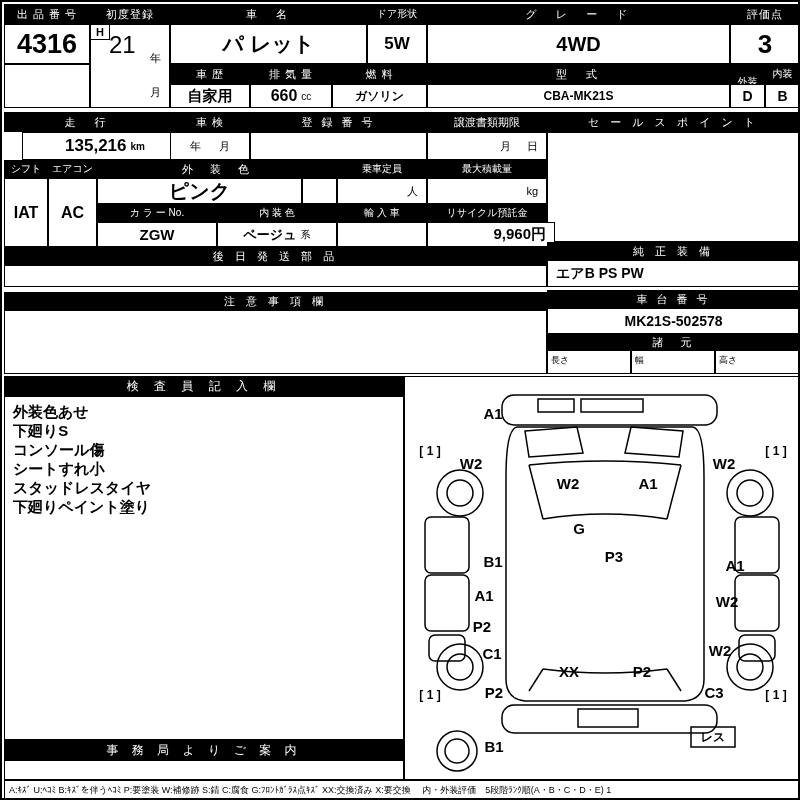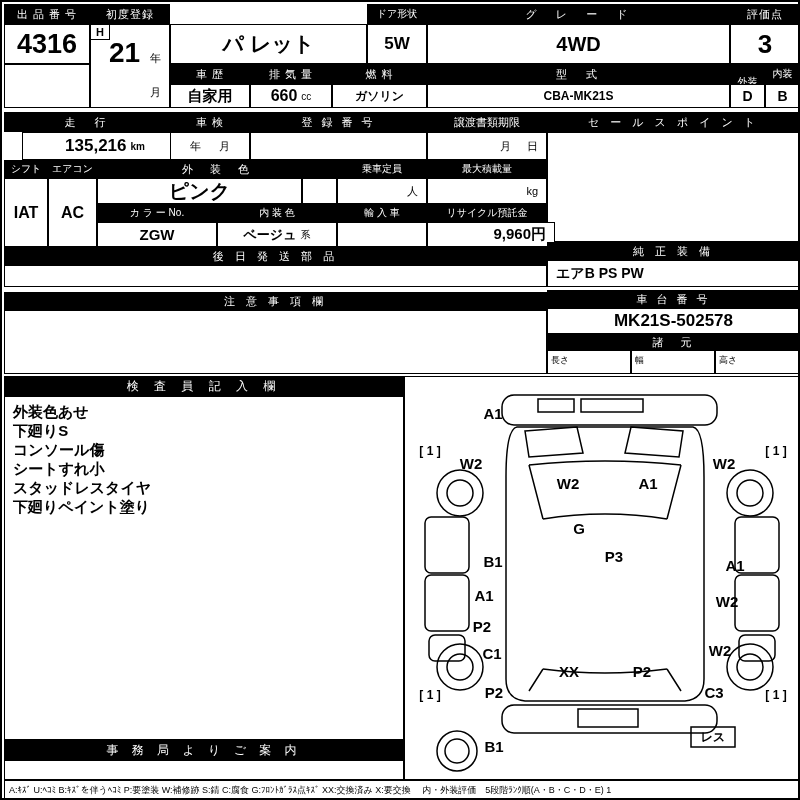--- a/index.html
+++ b/index.html
@@ -10,21 +10,21 @@
   .hdr  { position:absolute; border:1px solid #000; background:#000; color:#fff;
           display:flex; align-items:center; justify-content:center;
           font-size:11px; letter-spacing:1px; white-space:nowrap; }
   .val  { display:flex; align-items:center; justify-content:center; font-weight:bold; }
   .left { justify-content:flex-start; padding-left:8px; }
   .right{ justify-content:flex-end; padding-right:8px; }
   .unit { font-size:10px; font-weight:normal; margin-left:4px; }
   
   .era   { position:absolute; left:0; top:0; border-right:1px solid #000; border-bottom:1px solid #000;
            font-size:11px; font-weight:bold; padding:1px 5px; }
-  .regyear { position:absolute; left:18px; top:12px; font-size:28px; font-weight:bold; }
+  .regyear { position:absolute; left:18px; top:6px; font-size:24px; font-weight:normal; }
   .u-year  { position:absolute; right:8px; top:26px; font-size:11px; }
   .u-month { position:absolute; right:8px; top:60px; font-size:11px; }
   
   .spec-label { position:absolute; left:3px; top:3px; font-size:9px; }
   
   .notes { padding:5px 8px; }
   .note-line { font-size:15px; font-weight:bold; line-height:19px; white-space:nowrap; }
   
   .legend { display:flex; align-items:center; font-size:9px; padding-left:4px; white-space:nowrap; overflow:hidden; }
   
@@ -43,20 +43,21 @@
   <div class="cell" style="left:2px;top:62px;width:86px;height:44px"></div>
 
   <div class="hdr" style="left:88px;top:2px;width:80px;height:20px">初度登録</div>
   <div class="cell" style="left:88px;top:22px;width:80px;height:84px">
     <span class="era">H</span>
     <span class="regyear">21</span>
     <span class="u-year">年</span>
     <span class="u-month">月</span>
   </div>
 
+  <div class="hdr" style="left:168px;top:2px;width:197px;height:20px;letter-spacing:4px">車　名</div>
   <div class="cell val" style="left:168px;top:22px;width:197px;height:40px;font-size:21px">パ レット</div>
 
   <div class="hdr" style="left:365px;top:2px;width:60px;height:20px;font-size:10px;letter-spacing:0">ドア形状</div>
   <div class="cell val" style="left:365px;top:22px;width:60px;height:40px;font-size:17px">5W</div>
 
   <div class="hdr" style="left:425px;top:2px;width:303px;height:20px;letter-spacing:4px">グ　レ　ー　ド</div>
   <div class="cell val" style="left:425px;top:22px;width:303px;height:40px;font-size:20px">4WD</div>
 
   <div class="hdr" style="left:728px;top:2px;width:70px;height:20px">評価点</div>
   <div class="cell val" style="left:728px;top:22px;width:70px;height:40px;font-size:26px">3</div>
@@ -139,21 +140,21 @@
   <div class="hdr" style="left:2px;top:245px;width:543px;height:18px;letter-spacing:4px">後 日 発 送 部 品</div>
   <div class="cell" style="left:2px;top:263px;width:543px;height:22px"></div>
 
   <div class="hdr" style="left:545px;top:240px;width:253px;height:18px;letter-spacing:4px">純 正 装 備</div>
   <div class="cell val left" style="left:545px;top:258px;width:253px;height:27px;font-size:14px">エアB PS PW</div>
 
   <div class="hdr" style="left:2px;top:290px;width:543px;height:18px;letter-spacing:4px">注 意 事 項 欄</div>
   <div class="cell" style="left:2px;top:308px;width:543px;height:64px"></div>
 
   <div class="hdr" style="left:545px;top:288px;width:253px;height:18px;letter-spacing:3px">車 台 番 号</div>
-  <div class="cell val" style="left:545px;top:306px;width:253px;height:26px;font-size:17px">MK21S-502578</div>
+  <div class="cell val" style="left:545px;top:306px;width:253px;height:26px;font-size:14px">MK21S-502578</div>
   <div class="hdr" style="left:545px;top:332px;width:253px;height:16px;letter-spacing:3px">諸　元</div>
   <div class="cell" style="left:545px;top:348px;width:84px;height:24px">
     <span class="spec-label">長さ</span>
   </div>
   <div class="cell" style="left:629px;top:348px;width:84px;height:24px">
     <span class="spec-label">幅</span>
   </div>
   <div class="cell" style="left:713px;top:348px;width:85px;height:24px">
     <span class="spec-label">高さ</span>
   </div>

